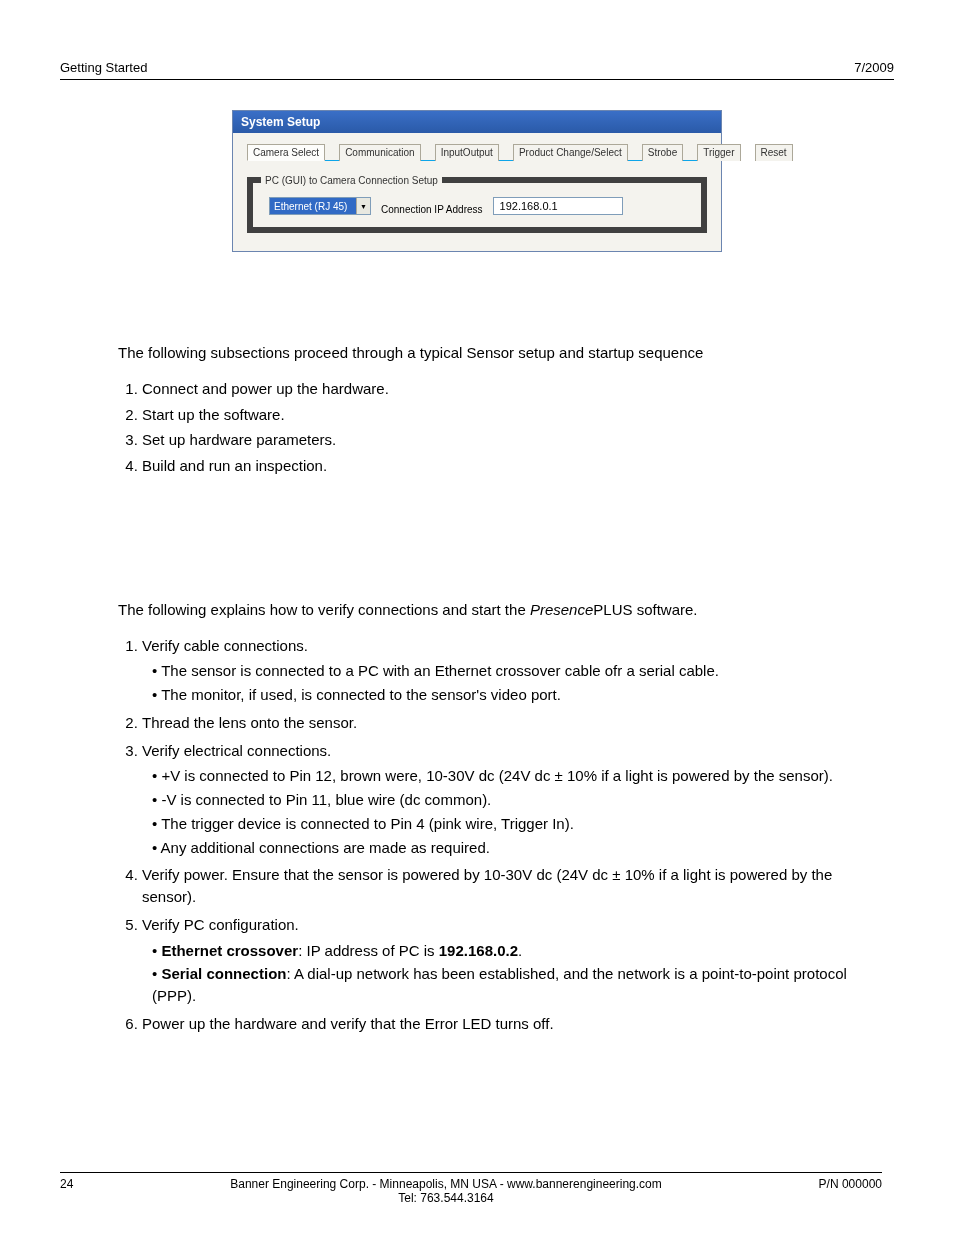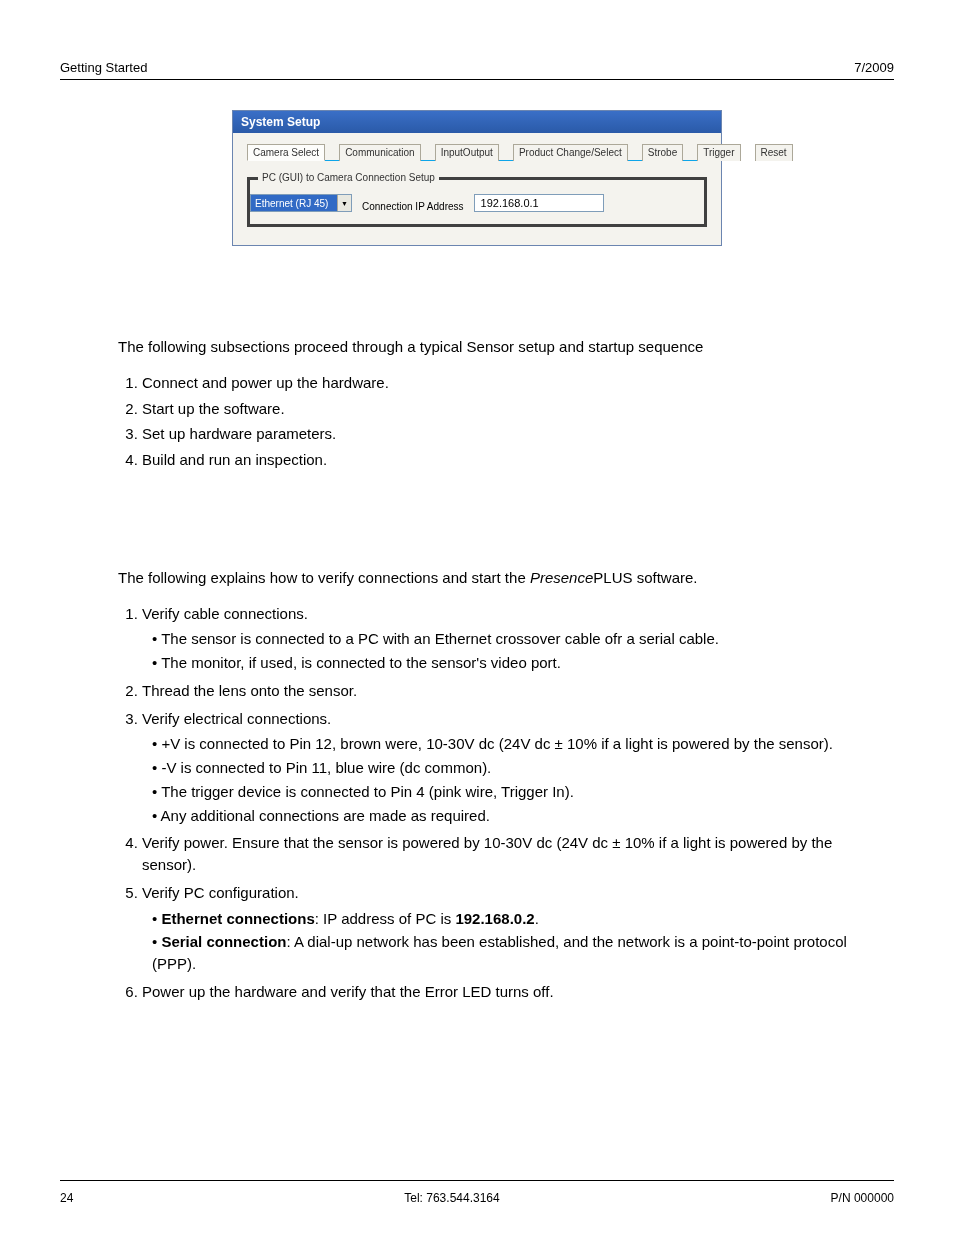--- a/index.html
+++ b/index.html
@@ -61,22 +61,22 @@
     background: #f4f3ee;
     position: relative;
     top: 1px;
     white-space: nowrap;
   }
   .tab.active {
     background: #fdfdfb;
     border-bottom: 1px solid #fdfdfb;
   }
   .groupbox {
-    border: 3px solid #404040;
-    padding: 14px 12px 12px 0;
+    border: 6px solid #404040;
+    padding: 14px 12px 12px 16px;
     position: relative;
     margin-top: 16px;
   }
   .groupbox-label {
     position: absolute;
     top: -8px;
     left: 8px;
     background: #f4f3ee;
     padding: 0 4px;
     font-size: 10px;
@@ -131,43 +131,43 @@
   .body-text {
     margin-left: 58px;
     margin-right: 20px;
     font-size: 15px;
     line-height: 1.45;
   }
   .intro { margin: 0 0 14px 0; }
   ol.steps {
     list-style: decimal;
     padding-left: 24px;
-    margin: 0 0 50px 0;
+    margin: 0 0 76px 0;
   }
   ol.steps > li { margin-bottom: 4px; }
   ol.steps2 {
     list-style: decimal;
     padding-left: 24px;
     margin: 0;
   }
   ol.steps2 > li { margin-bottom: 6px; }
   .sub-bullets {
     margin: 4px 0 6px 10px;
   }
   .sub-bullets div { margin-bottom: 2px; }
   .sub-bullets div::before { content: "• "; }
   .italic { font-style: italic; }
   .bold { font-weight: bold; }
   .footer {
     position: absolute;
     bottom: 30px;
     left: 60px;
-    right: 60px;
+    right: 72px;
     border-top: 1px solid #000;
-    padding-top: 10px;
+    padding-top: 4px;
     font-size: 12px;
     display: flex;
     justify-content: space-between;
     align-items: flex-start;
   }
   .footer-center { text-align: center; flex: 1; }
   .spacer { height: 46px; }
 </style>
 </head>
 <body>
@@ -244,28 +244,29 @@
           <div>+V is connected to Pin 12, brown were, 10-30V dc (24V dc ± 10% if a light is powered by the sensor).</div>
           <div>-V is connected to Pin 11, blue wire (dc common).</div>
           <div>The trigger device is connected to Pin 4 (pink wire, Trigger In).</div>
           <div>Any additional connections are made as required.</div>
         </div>
       </li>
       <li>Verify power. Ensure that the sensor is powered by 10-30V dc (24V dc ± 10% if a light is powered by the sensor).</li>
       <li>
         <span>Verify PC configuration.</span>
         <div class="sub-bullets">
-          <div><span class="bold">Ethernet connections</span><span>: IP address of PC is </span><span class="bold">192.168.0.2</span><span>.</span></div>
+          <div><span class="bold">Ethernet crossover</span><span>: IP address of PC is </span><span class="bold">192.168.0.2</span><span>.</span></div>
           <div><span class="bold">Serial connection</span><span>: A dial-up network has been established, and the network is a point-to-point protocol (PPP).</span></div>
         </div>
       </li>
       <li>Power up the hardware and verify that the Error LED turns off.</li>
     </ol>
   </div>
 
   <div class="footer">
     <span>24</span>
     <div class="footer-center">
+      <div>Banner Engineering Corp. - Minneapolis, MN USA - www.bannerengineering.com</div>
       <div>Tel: 763.544.3164</div>
     </div>
     <span>P/N 000000</span>
   </div>
 </div>
 
 </body></html>

